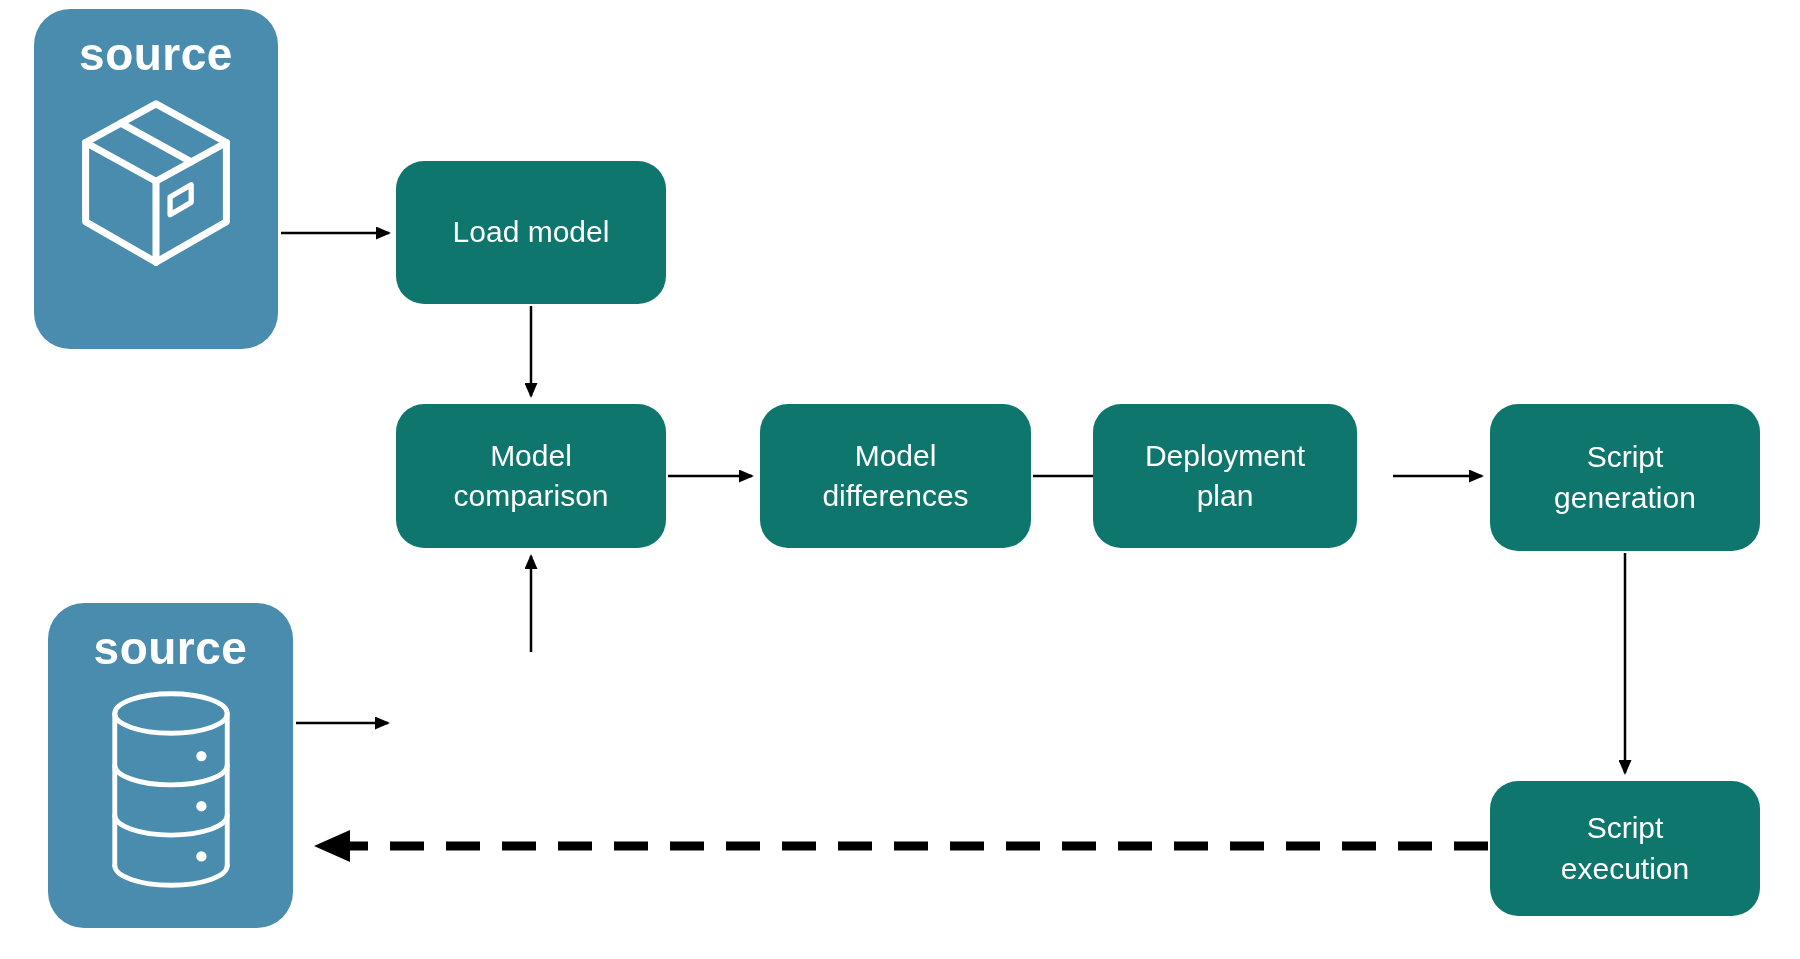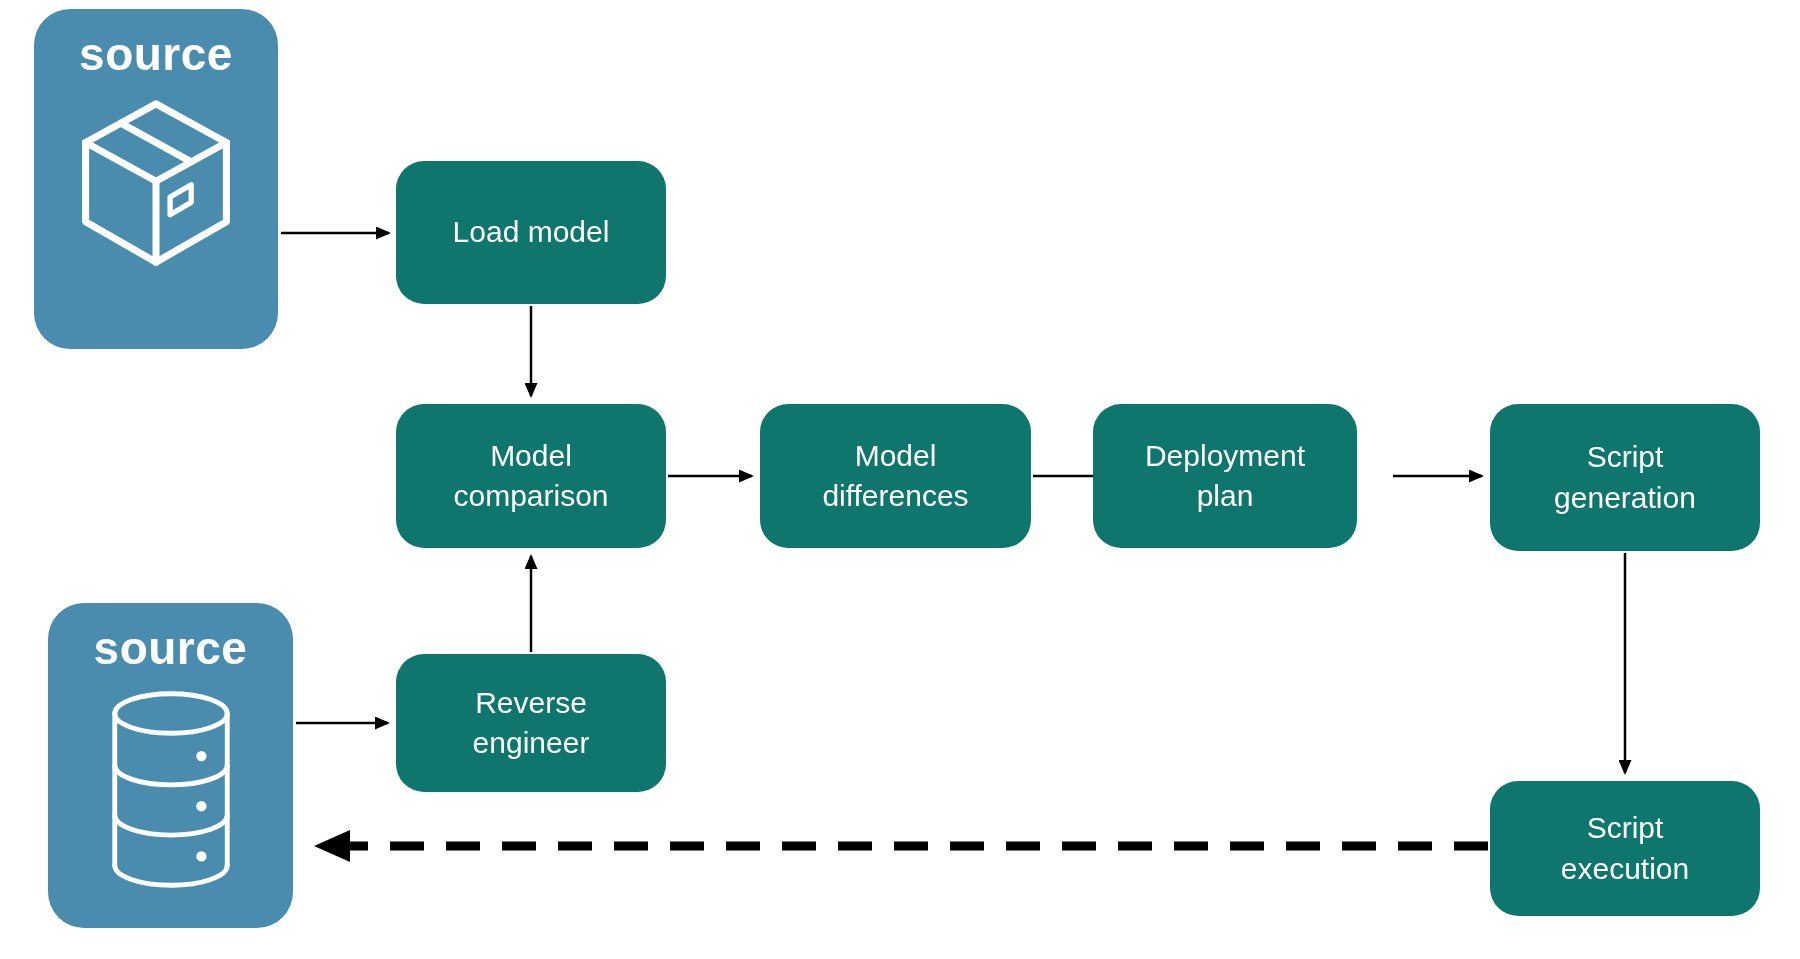--- a/index.html
+++ b/index.html
@@ -114,18 +114,16 @@
 
   <div class="step" id="load-model">Load model</div>
   <div class="step" id="model-comparison">Model
 comparison</div>
   <div class="step" id="model-differences">Model
 differences</div>
   <div class="step" id="deployment-plan">Deployment
 plan</div>
   <div class="step" id="script-generation">Script
 generation</div>
-  <div class="step" id="reverse-engineer">Reverse
-engineer</div>
   <div class="step" id="script-execution">Script
 execution</div>
 
 </div>
 
 </body></html>

